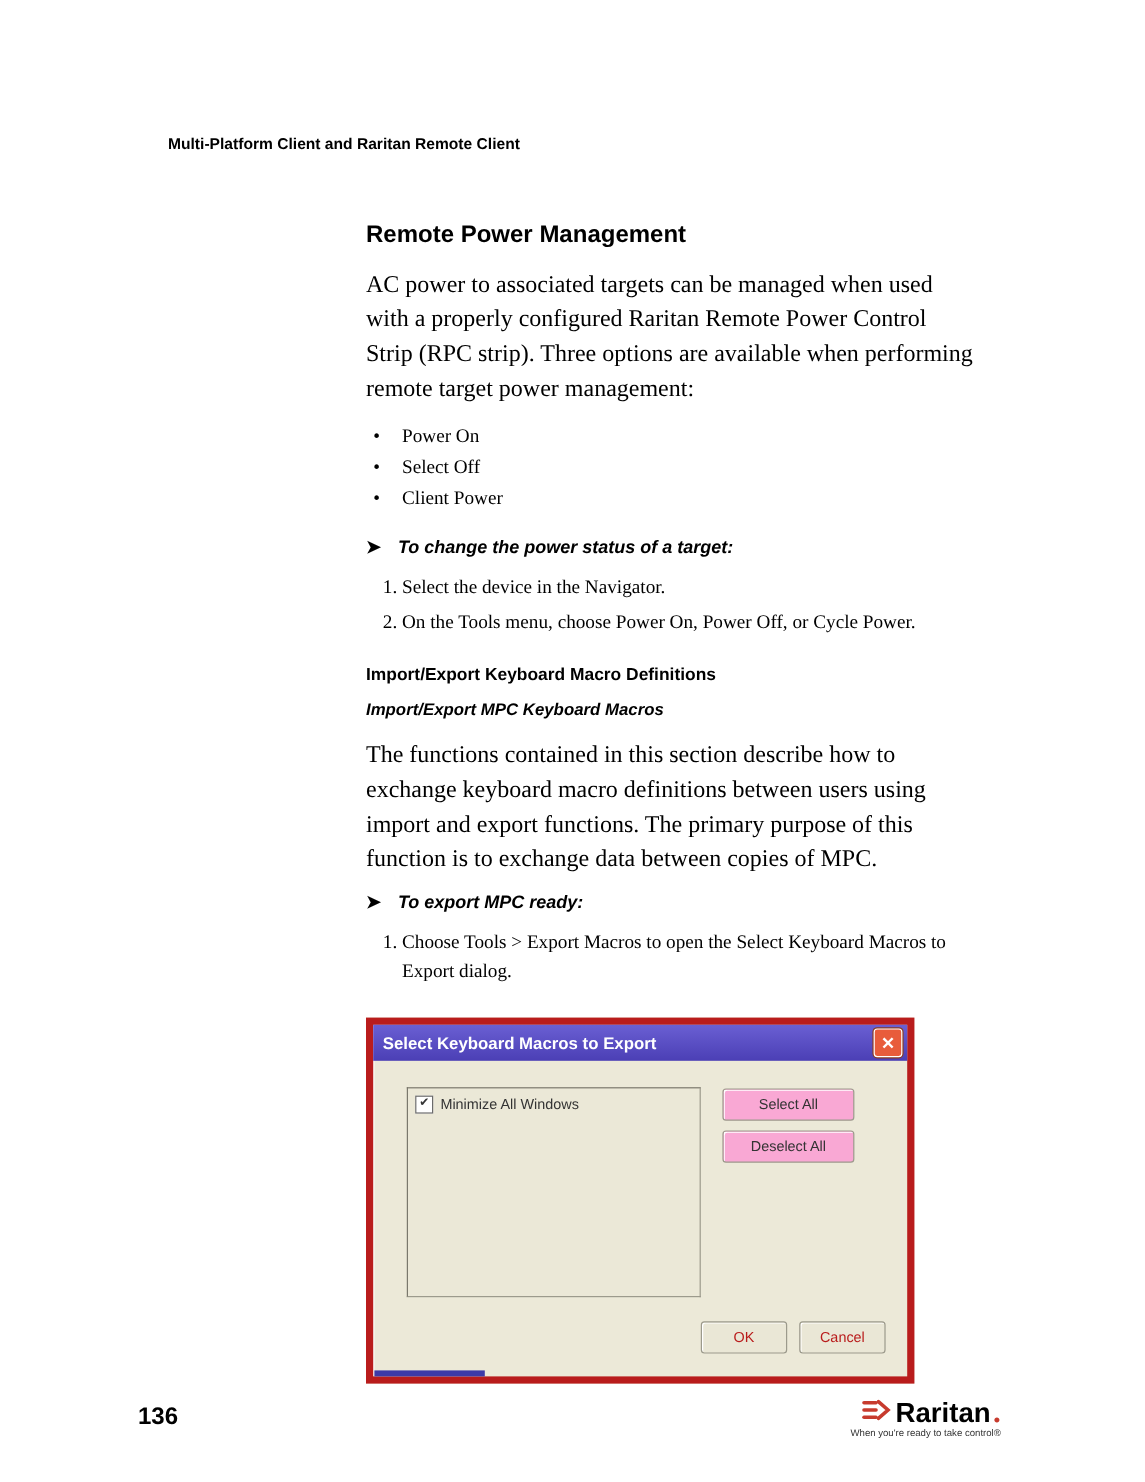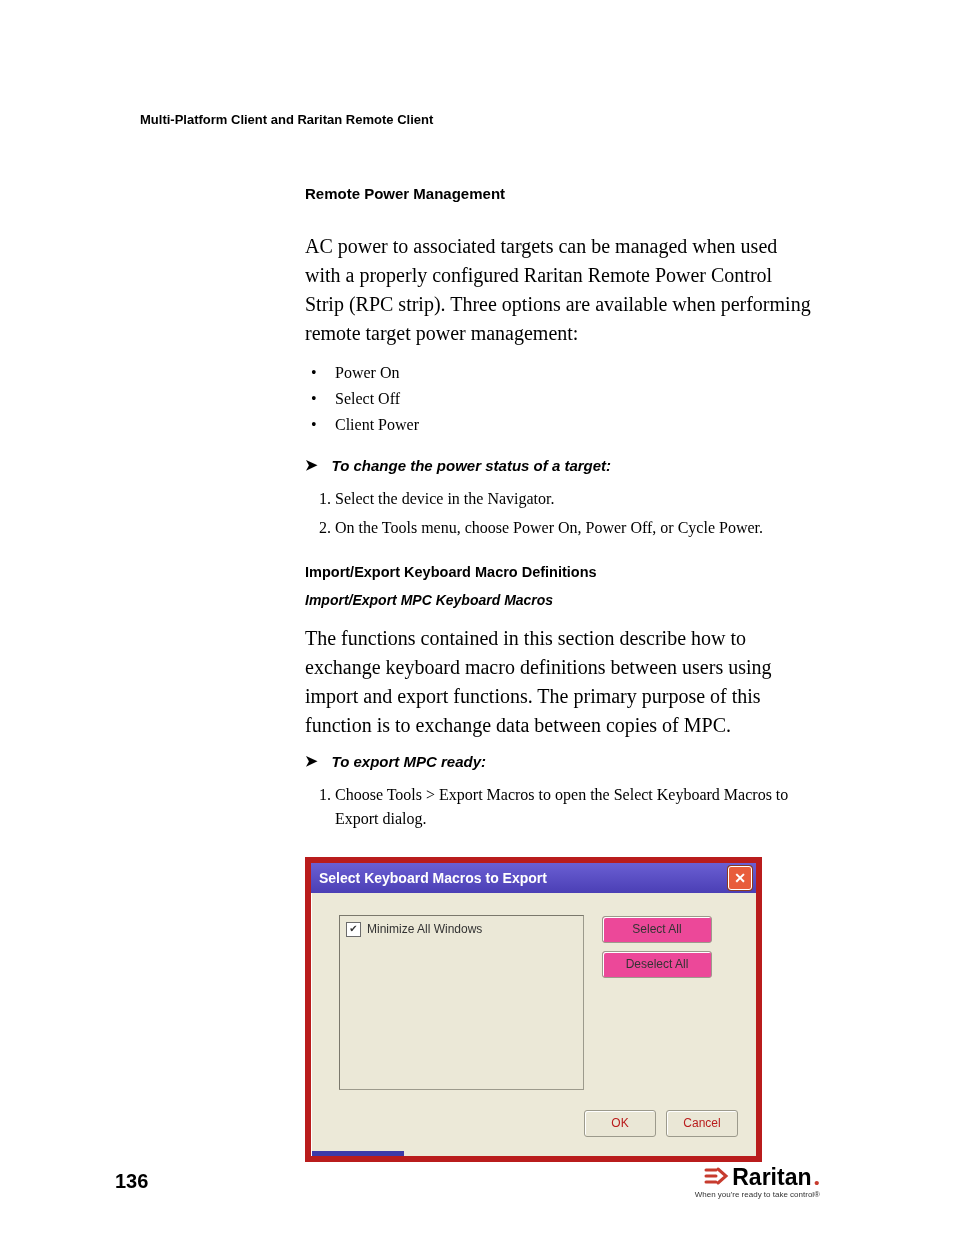--- a/index.html
+++ b/index.html
@@ -23,22 +23,22 @@
     font-size: 13px;
     margin-bottom: 58px;
   }
   .section-block {
     margin-left: 165px;
     width: 510px;
   }
   .h3 {
     font-family: Arial, Helvetica, sans-serif;
     font-weight: bold;
-    font-size: 15px;
-    margin-bottom: 30px;
+    font-size: 20px;
+    margin-bottom: 15px;
   }
   .para {
     font-size: 20px;
     line-height: 1.45;
     margin-bottom: 12px;
   }
   ul.bullets {
     list-style: none;
     padding: 0;
     margin: 4px 0 18px 0;
@@ -171,21 +171,21 @@
   }
   .side-buttons {
     display: flex;
     flex-direction: column;
     gap: 8px;
     padding-top: 1px;
   }
   .win-btn {
     width: 108px;
     height: 25px;
-    background: #ec4899;
+    background: #f9a8d4;
     border: 1px solid #9c9a8c;
     border-radius: 3px;
     font-family: Tahoma, Arial, sans-serif;
     font-size: 12px;
     color: #333;
     display: flex;
     align-items: center;
     justify-content: center;
     box-shadow: 1px 1px 0 #fff inset;
   }
@@ -220,21 +220,21 @@
   .page-num {
     position: absolute;
     left: 115px;
     bottom: 42px;
     font-family: Arial, Helvetica, sans-serif;
     font-weight: bold;
     font-size: 20px;
   }
   .logo {
     position: absolute;
-    right: 134px;
+    right: 120px;
     bottom: 36px;
     text-align: right;
     margin-left: 12px;
   }
   .logo-main {
     display: flex;
     align-items: center;
     justify-content: flex-end;
     gap: 2px;
   }

